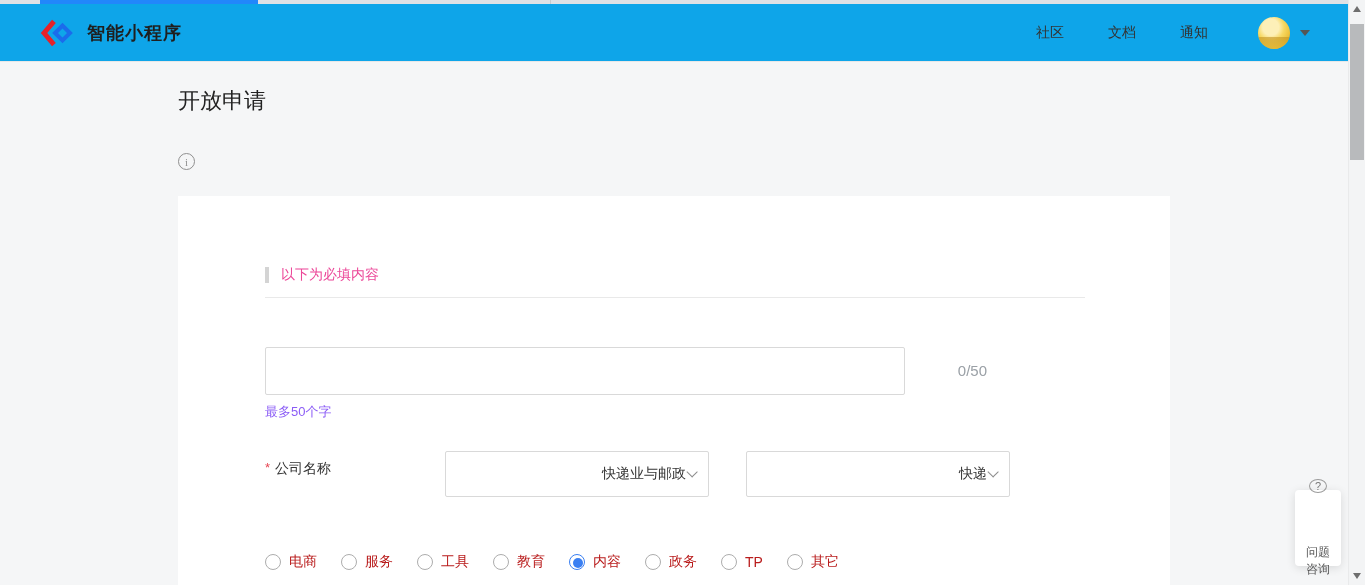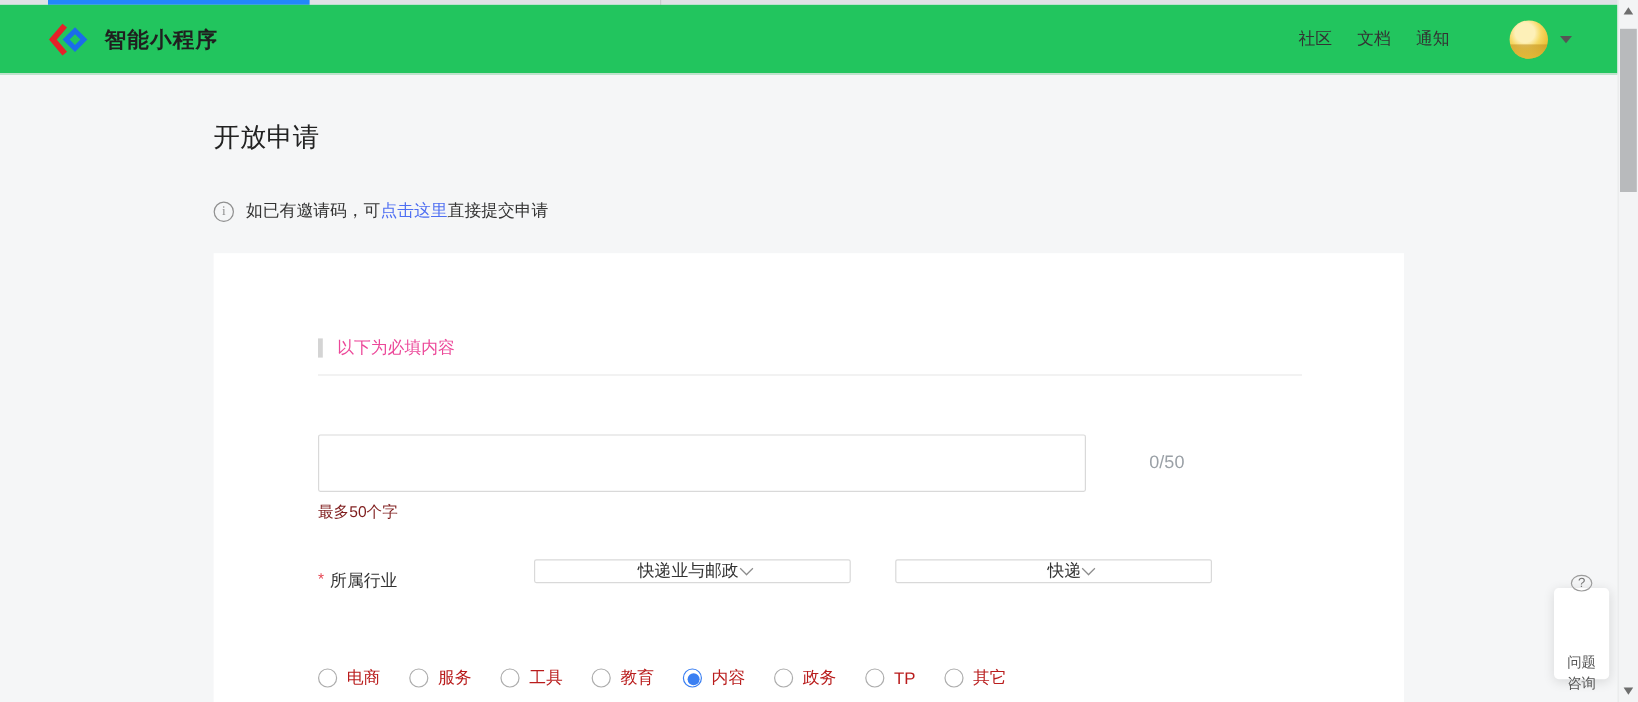--- a/index.html
+++ b/index.html
@@ -10,45 +10,45 @@
   }
 
   
   .top-strip { position:absolute; top:0; left:0; width:100%; height:4px; background:#dfe1e5; }
   .top-strip .tab-divider { position:absolute; left:550px; top:0; width:1px; height:4px; background:#c9cbce; }
   .loading-bar { position:absolute; left:40px; top:0; width:218px; height:4px; background:#2287fb; }
 
   
   .header {
     position:absolute; top:4px; left:0; width:1348px; height:58px;
-    background:#22c55e; border-bottom:1px solid #e8e8e8;
+    background:#0ea5e9; border-bottom:1px solid #e8e8e8;
     display:flex; align-items:center; justify-content:space-between;
     padding:0 38px 0 40px;
   }
   .brand { display:flex; align-items:center; gap:11px; cursor:pointer; }
   .brand-title { font-size:18px; font-weight:600; color:#1f1f1f; letter-spacing:1px; }
   .header-right { display:flex; align-items:center; }
-  .nav { display:flex; align-items:center; gap:21px; font-size:14px; color:#333; }
+  .nav { display:flex; align-items:center; gap:44px; font-size:14px; color:#333; }
   .nav-item { cursor:pointer; }
   .avatar-wrap { display:flex; align-items:center; margin-left:50px; cursor:pointer; }
   .avatar {
     width:32px; height:32px; border-radius:50%;
     background: radial-gradient(circle at 40% 32%, #fdf0b8 0 28%, #f6d863 46%, #e9b92c 75%, #dca81e 100%);
     position:relative; overflow:hidden;
   }
   .avatar::after { content:""; position:absolute; left:0; bottom:0; width:100%; height:12px;
     background:linear-gradient(180deg, rgba(190,140,30,.55), rgba(225,185,60,.75)); }
   .caret-down {
     width:0; height:0; margin-left:10px;
     border-left:5px solid transparent; border-right:5px solid transparent; border-top:6px solid #555;
   }
 
   
   .content { position:absolute; left:178px; top:62px; width:992px; }
-  .page-title { margin-top:38px; font-size:22px; font-weight:500; color:#222; }
+  .page-title { margin-top:24px; font-size:22px; font-weight:500; color:#222; }
   .notice { margin-top:37px; display:flex; align-items:center; font-size:14px; color:#333; }
   .info-icon {
     width:17px; height:17px; border:1px solid #8f8f8f; border-radius:50%;
     display:inline-flex; align-items:center; justify-content:center;
     font-size:11px; color:#8f8f8f; margin-right:10px; flex:0 0 auto;
     font-family:"Liberation Serif","DejaVu Serif",serif;
   }
   .notice a { color:#4e6ef2; text-decoration:none; cursor:pointer; }
 
   
@@ -67,29 +67,29 @@
   .row-company .row-label { line-height:48px; }
   .input-wrap { position:relative; width:746px; }
   .text-input {
     width:640px; height:48px; border:1px solid #d9d9d9; border-radius:2px;
     padding:0 70px 0 14px; font-size:14px; color:#333; outline:none; background:#fff;
   }
   .char-counter {
     position:absolute; right:24px; top:0; line-height:48px;
     font-size:15px; color:#9aa0a6; pointer-events:none;
   }
-  .field-hint { margin-top:8px; font-size:13px; color:#7f1d1d; }
+  .field-hint { margin-top:8px; font-size:13px; color:#8b5cf6; }
   .row-company { margin-bottom:0; }
 
   
   .row-industry { margin-top:30px; }
   .row-industry .row-label { line-height:34px; }
   .select {
-    width:264px; height:20px; border:1px solid #d9d9d9; border-radius:2px; background:#fff;
-    display:flex; align-items:center; justify-content:center;
+    width:264px; height:46px; border:1px solid #d9d9d9; border-radius:2px; background:#fff;
+    display:flex; align-items:center; justify-content:flex-end;
     padding:0 14px 0 15px; font-size:14px; color:#333; cursor:pointer;
   }
   .select + .select { margin-left:37px;padding-left:40px; }
   .chevron-down {
     width:8px; height:8px; border-right:1px solid #8c8c8c; border-bottom:1px solid #8c8c8c;
     transform:rotate(45deg) translateY(-3px); flex:0 0 auto;
   }
 
   
   .row-category { margin-top:56px; }
@@ -158,21 +158,20 @@
       <div class="caret-down"></div>
     </div>
   </div>
 </div>
 
 <div class="content">
   <div class="page-title">开放申请</div>
 
   <div class="notice">
     <span class="info-icon">i</span>
-    <span><span>如已有邀请码，可</span><a>点击这里</a><span>直接提交申请</span></span>
   </div>
 
   <div class="card">
     <div class="section-head">
       <div class="section-bar"></div>
       <div class="section-title">以下为必填内容</div>
     </div>
     <div class="section-sep"></div>
 
     <div class="form">
@@ -182,21 +181,21 @@
           <div class="input-wrap">
             <input class="text-input" type="text" value="" style="">
             <span class="char-counter">0/50</span>
           </div>
           <div class="field-hint">最多50个字</div>
         </div>
       </div>
 
       <div class="form-row row-industry">
         <div class="row-label">
-          <span class="req">*</span><span>所属行业</span>
+          <span class="req">*</span><span>公司名称</span>
         </div>
         <div style="display:flex;">
           <div class="select">
             <span>快递业与邮政</span>
             <span class="chevron-down"></span>
           </div>
           <div class="select">
             <span>快递</span>
             <span class="chevron-down"></span>
           </div>

